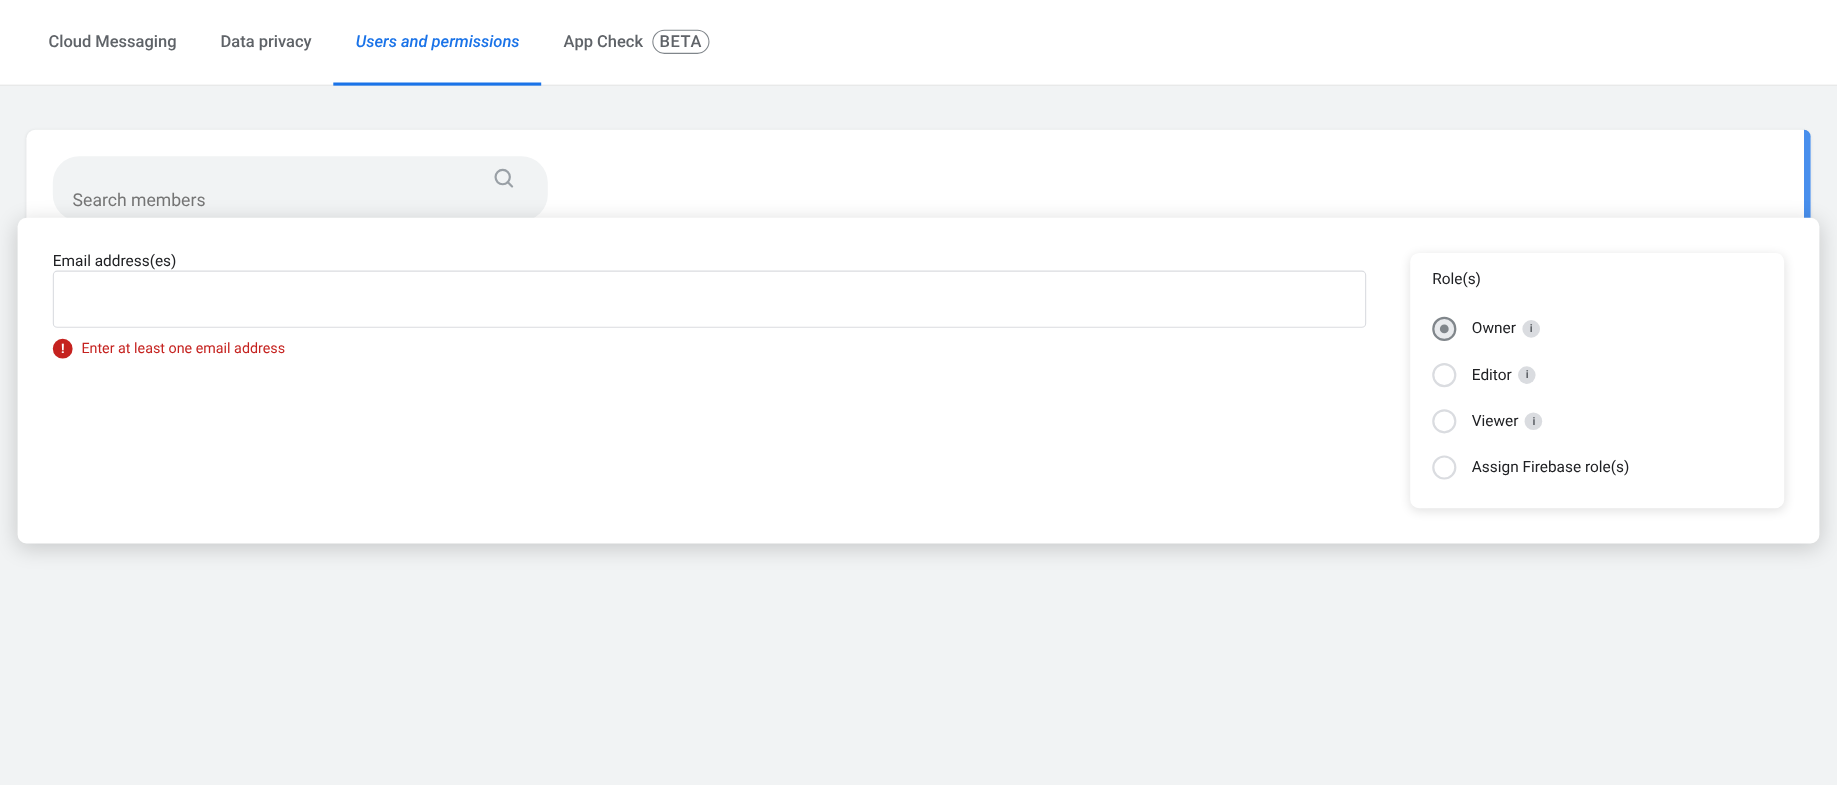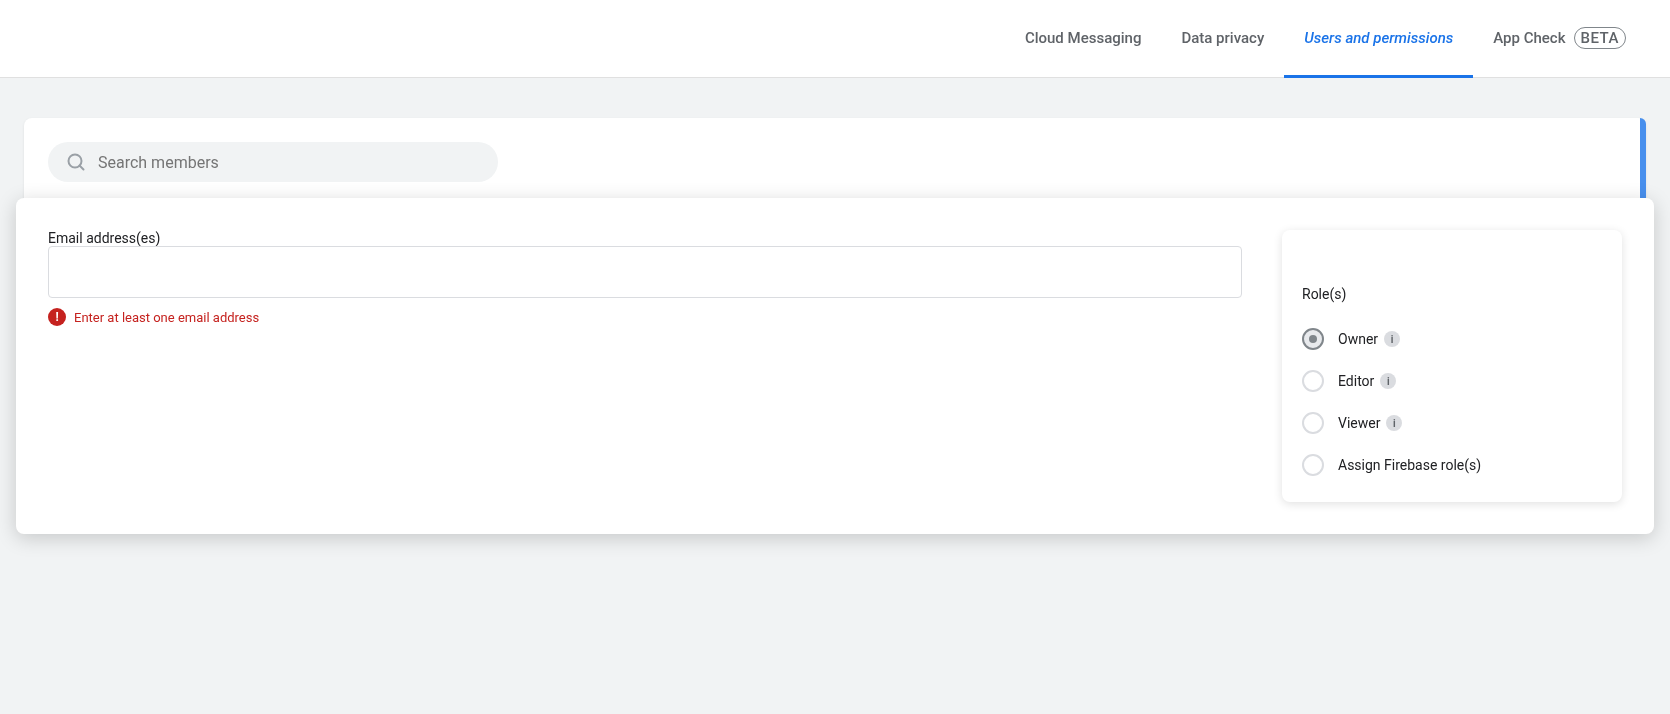--- a/index.html
+++ b/index.html
@@ -13,21 +13,20 @@
 
     
     .top-nav {
       display: flex;
       align-items: center;
       background: #fff;
       border-bottom: 1px solid #e0e0e0;
       padding: 0 24px;
       height: 78px;
       position: relative;
-      justify-content: flex-end;
     }
 
     .nav-item {
       display: flex;
       align-items: center;
       height: 100%;
       padding: 0 20px;
       font-size: 15px;
       color: #5f6368;
       cursor: pointer;
@@ -77,20 +76,21 @@
 
     
     .search-container {
       display: flex;
       align-items: flex-end;
       background: #f1f3f4;
       border-radius: 24px;
       padding: 10px 18px;
       width: 450px;
       margin-bottom: 24px;
+      flex-direction: column;
     }
 
     .search-icon-wrap {
       margin-right: 12px;
       color: #9aa0a6;
       display: flex;
       align-items: center;
     }
 
     .search-input {
@@ -202,21 +202,20 @@
       border-radius: 8px;
       box-shadow: 0 2px 10px rgba(0,0,0,0.12);
       padding: 16px 20px;
     }
 
     .roles-label {
       font-size: 14px;
       color: #202124;
       margin-bottom: 16px;
       font-weight: 400;
-      margin-top: 40px;
     }
 
     .role-option {
       display: flex;
       align-items: center;
       gap: 14px;
       padding: 10px 0;
       cursor: pointer;
     }
 

